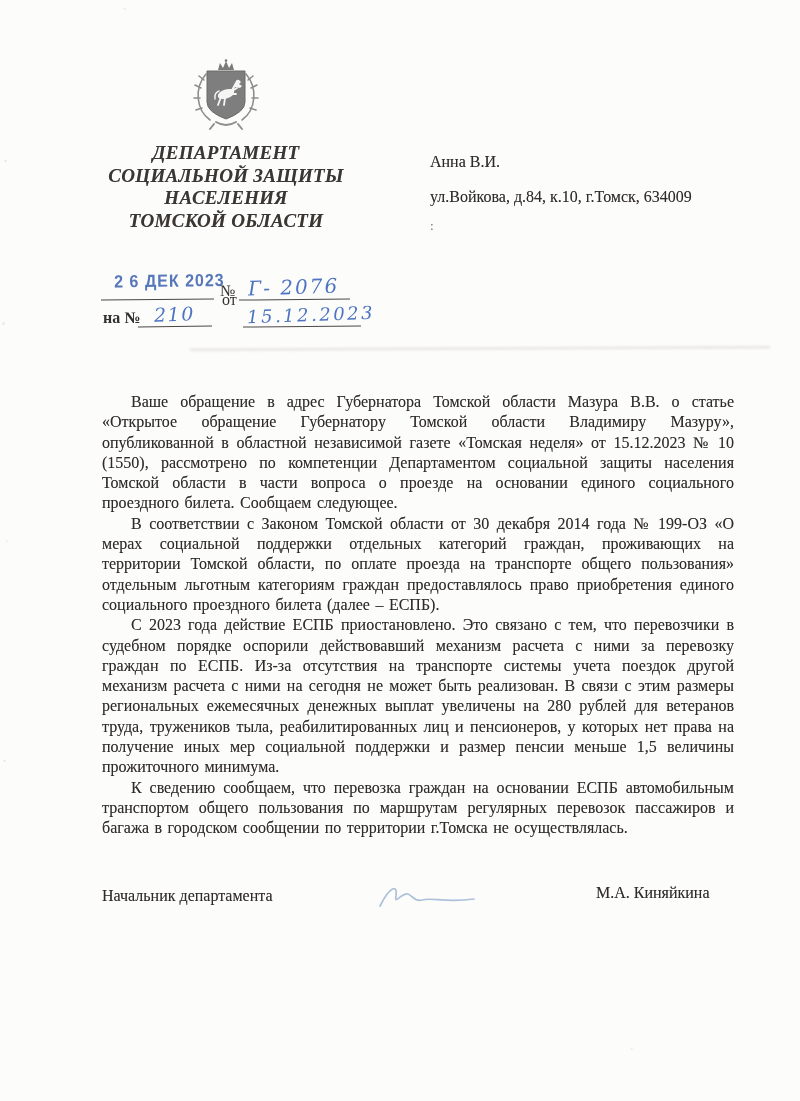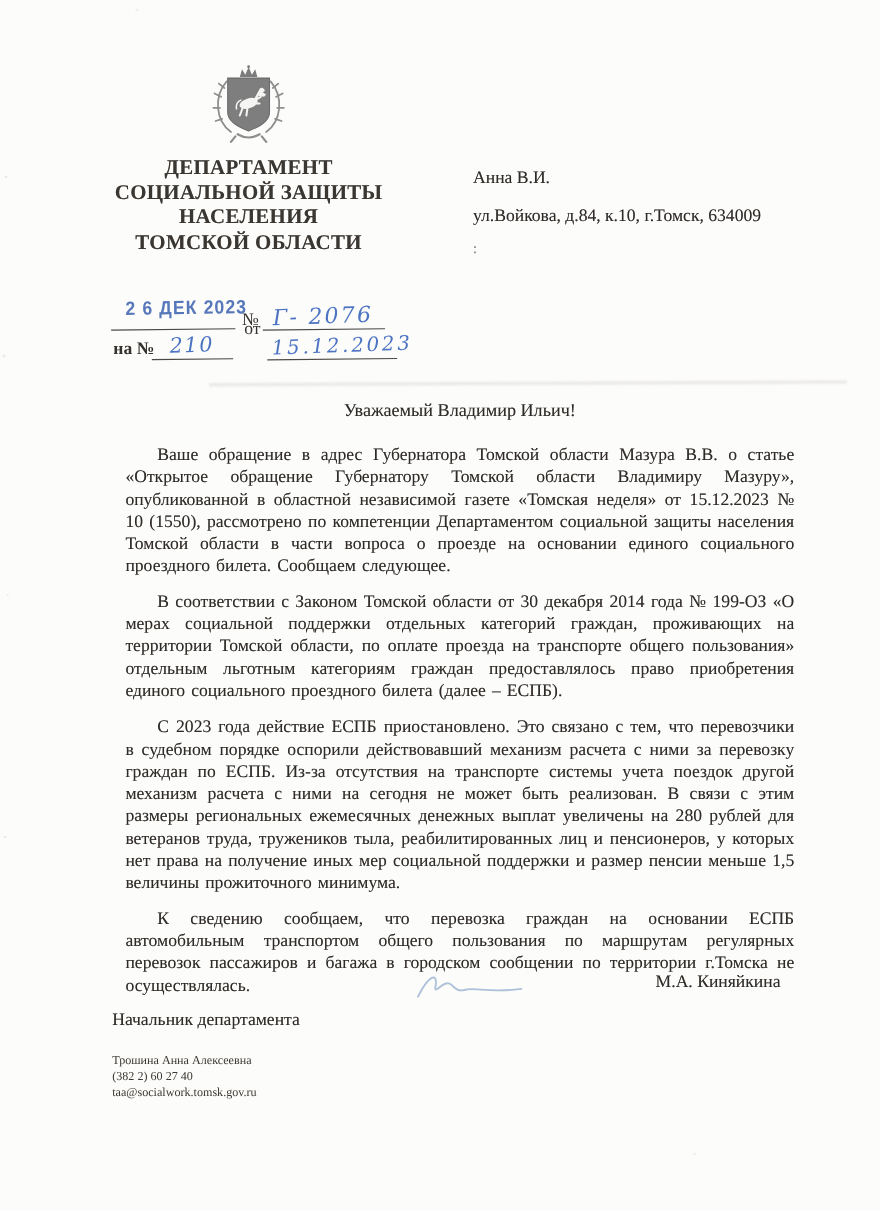--- a/index.html
+++ b/index.html
@@ -4,21 +4,21 @@
 <style>
   html,body{margin:0;padding:0;background:#ffffff;}
   .page{
     position:relative;width:800px;height:1101px;margin:0 auto;
     background:#fcfcfb;overflow:hidden;
     font-family:"Liberation Serif",serif;color:#2f2b28;
   }
   .soft{text-shadow:0 0 .6px rgba(47,43,40,.38);}
 
   
-  .lh-left{position:absolute;left:100px;top:58px;width:252px;text-align:center;}
+  .lh-left{position:absolute;left:100px;top:58px;width:252px;text-align:center;font-style:italic;}
   .emblem{display:block;margin:0 auto 4px auto;}
   .org-name{
     white-space:pre-line;font-weight:bold;font-size:19px;line-height:22.5px;
     letter-spacing:.3px;color:#3a3631;
   }
   .contacts{
     margin-top:4px;white-space:pre-line;font-size:9.3px;line-height:11.6px;color:#4a4641;
   }
 
   
@@ -41,24 +41,24 @@
   .recipient .r2{margin-top:12px;}
   .recipient .r3{margin-top:13px;}
   .recipient .rmark{margin-top:8px;color:#8a8681;font-size:13px;}
 
   
   .salutation{position:absolute;left:102px;top:363px;width:632px;text-align:center;font-size:16.5px;}
   .body-text{
     position:absolute;left:102px;top:392px;width:632px;
     font-size:16px;line-height:20.3px;text-align:justify;word-spacing:1.5px;
   }
-  .body-text p{margin:12px;text-indent:29px;}
+  .body-text p{margin:0;text-indent:29px;}
 
   
-  .sig-position{position:absolute;left:102px;top:887px;font-size:16px;margin-top:32px;}
+  .sig-position{position:absolute;left:102px;top:887px;font-size:16px;}
   .sig-name{position:absolute;left:596px;top:884px;font-size:16px;}
   .sig-scribble{position:absolute;left:372px;top:878px;}
 
   
   .executor{
     position:absolute;left:102px;top:957px;white-space:pre-line;
     font-size:11px;line-height:14.5px;color:#3c3833;
   }
 
   
@@ -118,38 +118,34 @@
   <div class="hand" style="left:247px;top:304px;font-size:18px;letter-spacing:2.5px;transform:rotate(-2deg);">15.12.2023</div>
 
   <div class="recipient soft">
     <p class="r2">Анна В.И.</p>
     <p class="r3">ул.Войкова, д.84, к.10, г.Томск, 634009</p>
     <p class="rmark">:</p>
   </div>
 
   <div class="smudge"></div>
 
-  <div class="salutation soft">Уважаемый Владимир Ильич!</div>
 
   <div class="body-text soft">
     <p>Ваше обращение в адрес Губернатора Томской области Мазура В.В. о статье «Открытое обращение Губернатору Томской области Владимиру Мазуру», опубликованной в областной независимой газете «Томская неделя» от 15.12.2023 № 10 (1550), рассмотрено по компетенции Департаментом социальной защиты населения Томской области в части вопроса о проезде на основании единого социального проездного билета. Сообщаем следующее.</p>
     <p>В соответствии с Законом Томской области от 30 декабря 2014 года № 199-ОЗ «О мерах социальной поддержки отдельных категорий граждан, проживающих на территории Томской области, по оплате проезда на транспорте общего пользования» отдельным льготным категориям граждан предоставлялось право приобретения единого социального проездного билета (далее – ЕСПБ).</p>
     <p>С 2023 года действие ЕСПБ приостановлено. Это связано с тем, что перевозчики в судебном порядке оспорили действовавший механизм расчета с ними за перевозку граждан по ЕСПБ. Из-за отсутствия на транспорте системы учета поездок другой механизм расчета с ними на сегодня не может быть реализован. В связи с этим размеры региональных ежемесячных денежных выплат увеличены на 280 рублей для ветеранов труда, тружеников тыла, реабилитированных лиц и пенсионеров, у которых нет права на получение иных мер социальной поддержки и размер пенсии меньше 1,5 величины прожиточного минимума.</p>
     <p>К сведению сообщаем, что перевозка граждан на основании ЕСПБ автомобильным транспортом общего пользования по маршрутам регулярных перевозок пассажиров и багажа в городском сообщении по территории г.Томска не осуществлялась.</p>
   </div>
 
   <div class="sig-position soft">Начальник департамента</div>
   <svg class="sig-scribble" width="110" height="40" viewBox="0 0 110 40">
     <path d="M8,28 C18,8 26,6 24,18 C22,28 30,14 36,16 C40,17 42,24 50,22 C60,19 72,25 102,21" fill="none" stroke="#a4bad6" stroke-width="1.7" stroke-linecap="round" opacity=".9"></path>
   </svg>
   <div class="sig-name soft">М.А. Киняйкина</div>
 
-  <div class="executor">Трошина Анна Алексеевна
-(382 2) 60 27 40
-taa@socialwork.tomsk.gov.ru</div>
 
   <span class="speck" style="left:4px;top:160px;width:3px;height:2px;opacity:.18;"></span>
   <span class="speck" style="left:2px;top:322px;width:3px;height:3px;opacity:.15;"></span>
   <span class="speck" style="left:6px;top:540px;width:2px;height:2px;opacity:.14;"></span>
   <span class="speck" style="left:3px;top:760px;width:3px;height:2px;opacity:.16;"></span>
   <span class="speck" style="left:123px;top:8px;width:3px;height:2px;opacity:.15;"></span>
   <span class="speck" style="left:630px;top:1048px;width:3px;height:2px;opacity:.12;"></span>
 </div>
 
 </body></html>

